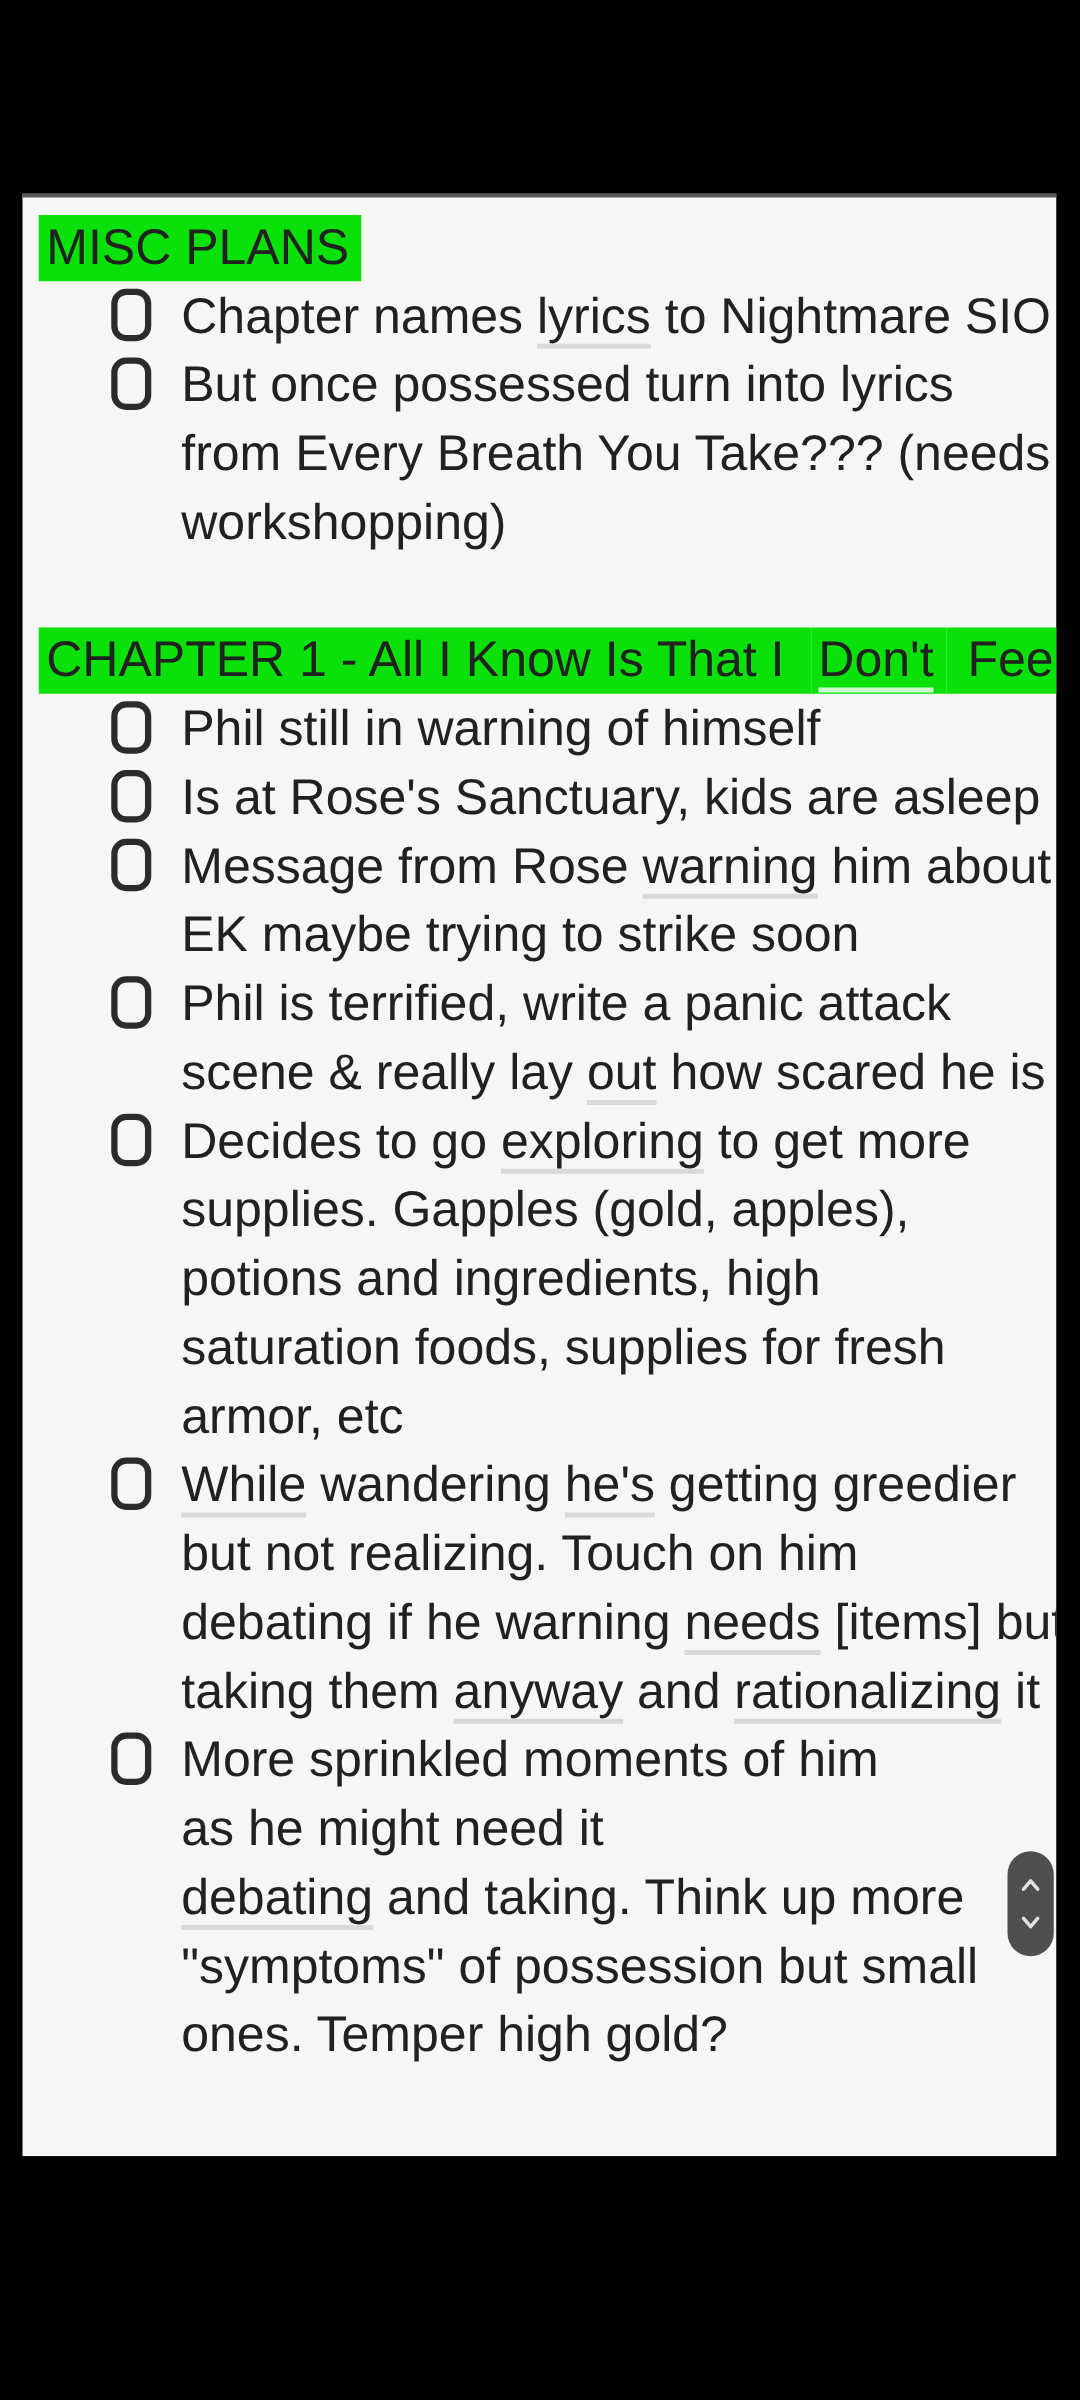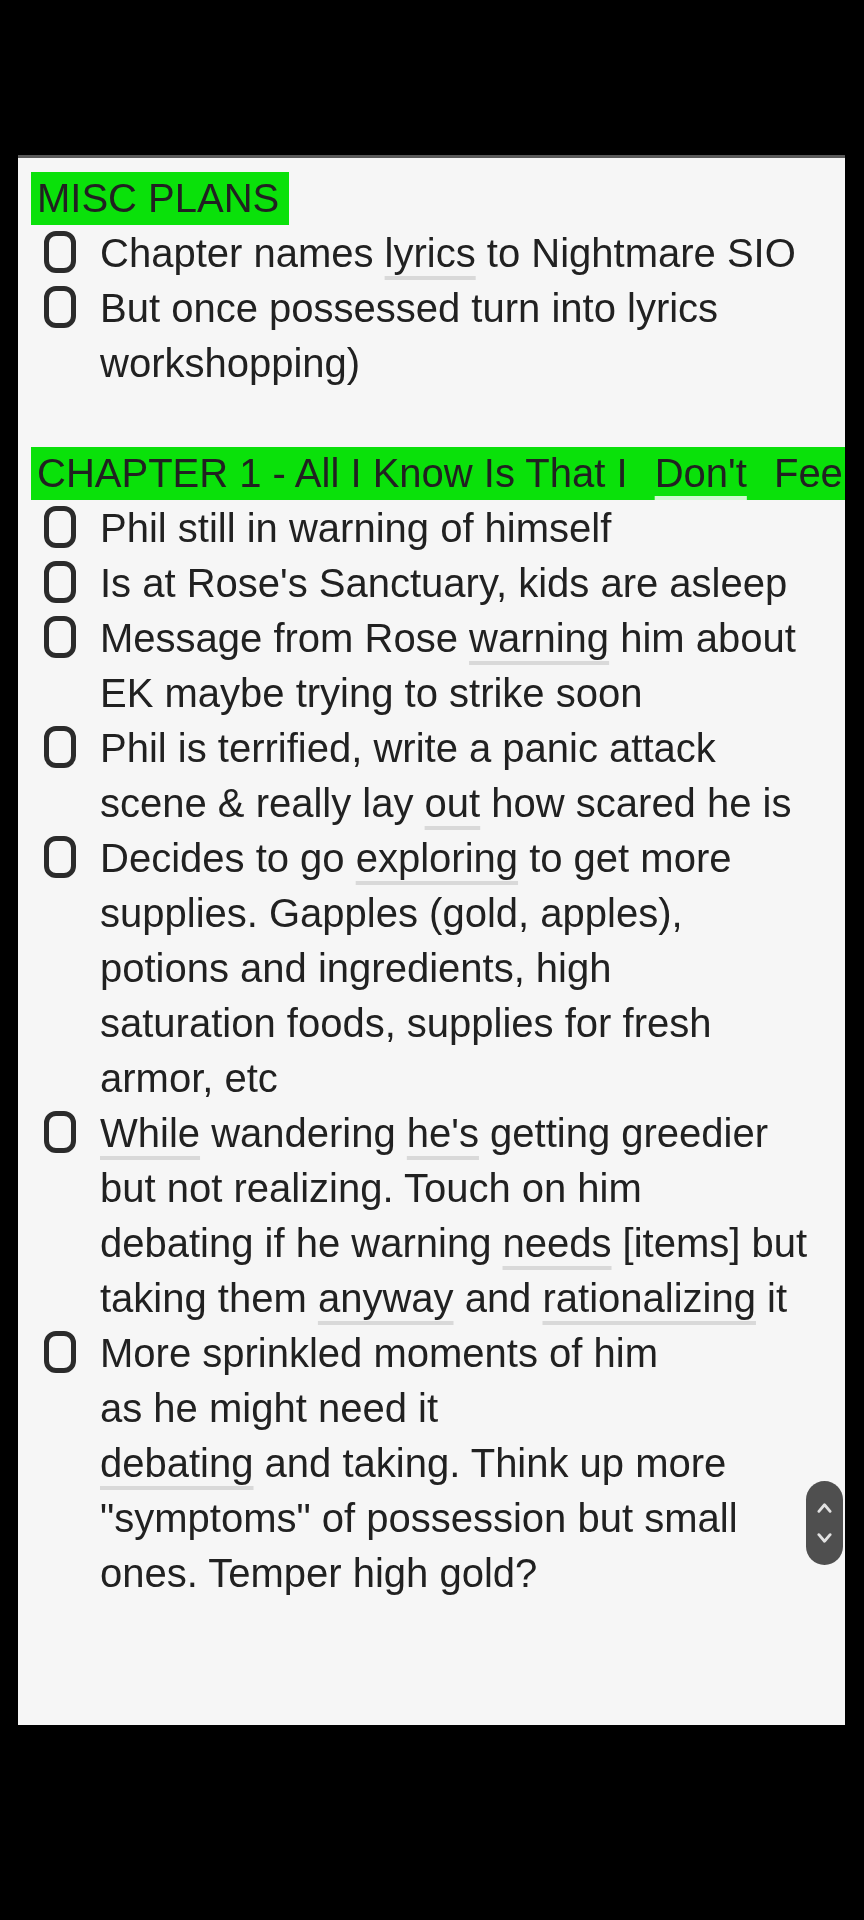--- a/index.html
+++ b/index.html
@@ -11,21 +11,21 @@
   #note-panel{
     position:absolute;left:18px;top:155px;width:827px;height:1570px;
     background:#f6f6f6;overflow:hidden;border-top:3px solid #5a5a5a;
     box-sizing:border-box;
   }
   #note-content{position:absolute;left:0;top:13px;width:100%;}
   .line{
     height:55px;line-height:55px;font-size:40px;color:#212121;
     white-space:nowrap;position:relative;
   }
-  .line.body{padding-left:82px;}
+  .line.body{padding-left:82px;margin-left:45px;}
   .line.heading{padding-left:13px;}
   .line.spacer{height:55px;}
   .hl{
     background:var(--hl,#0ae10a);
     padding:4px 10px 5px 6px;
   }
   .u{
     text-decoration:underline;
     text-decoration-color:#d9d9d9;
     text-decoration-thickness:4px;
@@ -47,20 +47,21 @@
   #nav-bar{position:absolute;left:0;top:1725px;width:864px;height:195px;background:#000;}
 </style>
 </head>
 <body>
 
 <div id="note-panel">
   <div id="note-content">
       <div class="line heading"><span class="hl">MISC PLANS</span></div>
       <div class="line body"><span class="todo-checkbox"></span><span>Chapter names </span><span class="u">lyrics</span><span> to Nightmare SIO</span></div>
       <div class="line body"><span class="todo-checkbox"></span><span>But once possessed turn into lyrics</span></div>
+      <div class="line body"><span>from Every Breath You Take??? (needs</span></div>
       <div class="line body"><span>workshopping)</span></div>
       <div class="line spacer"></div>
       <div class="line heading"><span class="hl">CHAPTER 1 - All I Know Is That I </span><span class="hl u">Don't</span><span class="hl"> Feel</span></div>
       <div class="line body"><span class="todo-checkbox"></span><span>Phil still in warning of himself</span></div>
       <div class="line body"><span class="todo-checkbox"></span><span>Is at Rose's Sanctuary, kids are asleep</span></div>
       <div class="line body"><span class="todo-checkbox"></span><span>Message from Rose </span><span class="u">warning</span><span> him about</span></div>
       <div class="line body"><span>EK maybe trying to strike soon</span></div>
       <div class="line body"><span class="todo-checkbox"></span><span>Phil is terrified, write a panic attack</span></div>
       <div class="line body"><span>scene &amp; really lay </span><span class="u">out</span><span> how scared he is</span></div>
       <div class="line body"><span class="todo-checkbox"></span><span>Decides to go </span><span class="u">exploring</span><span> to get more</span></div>

